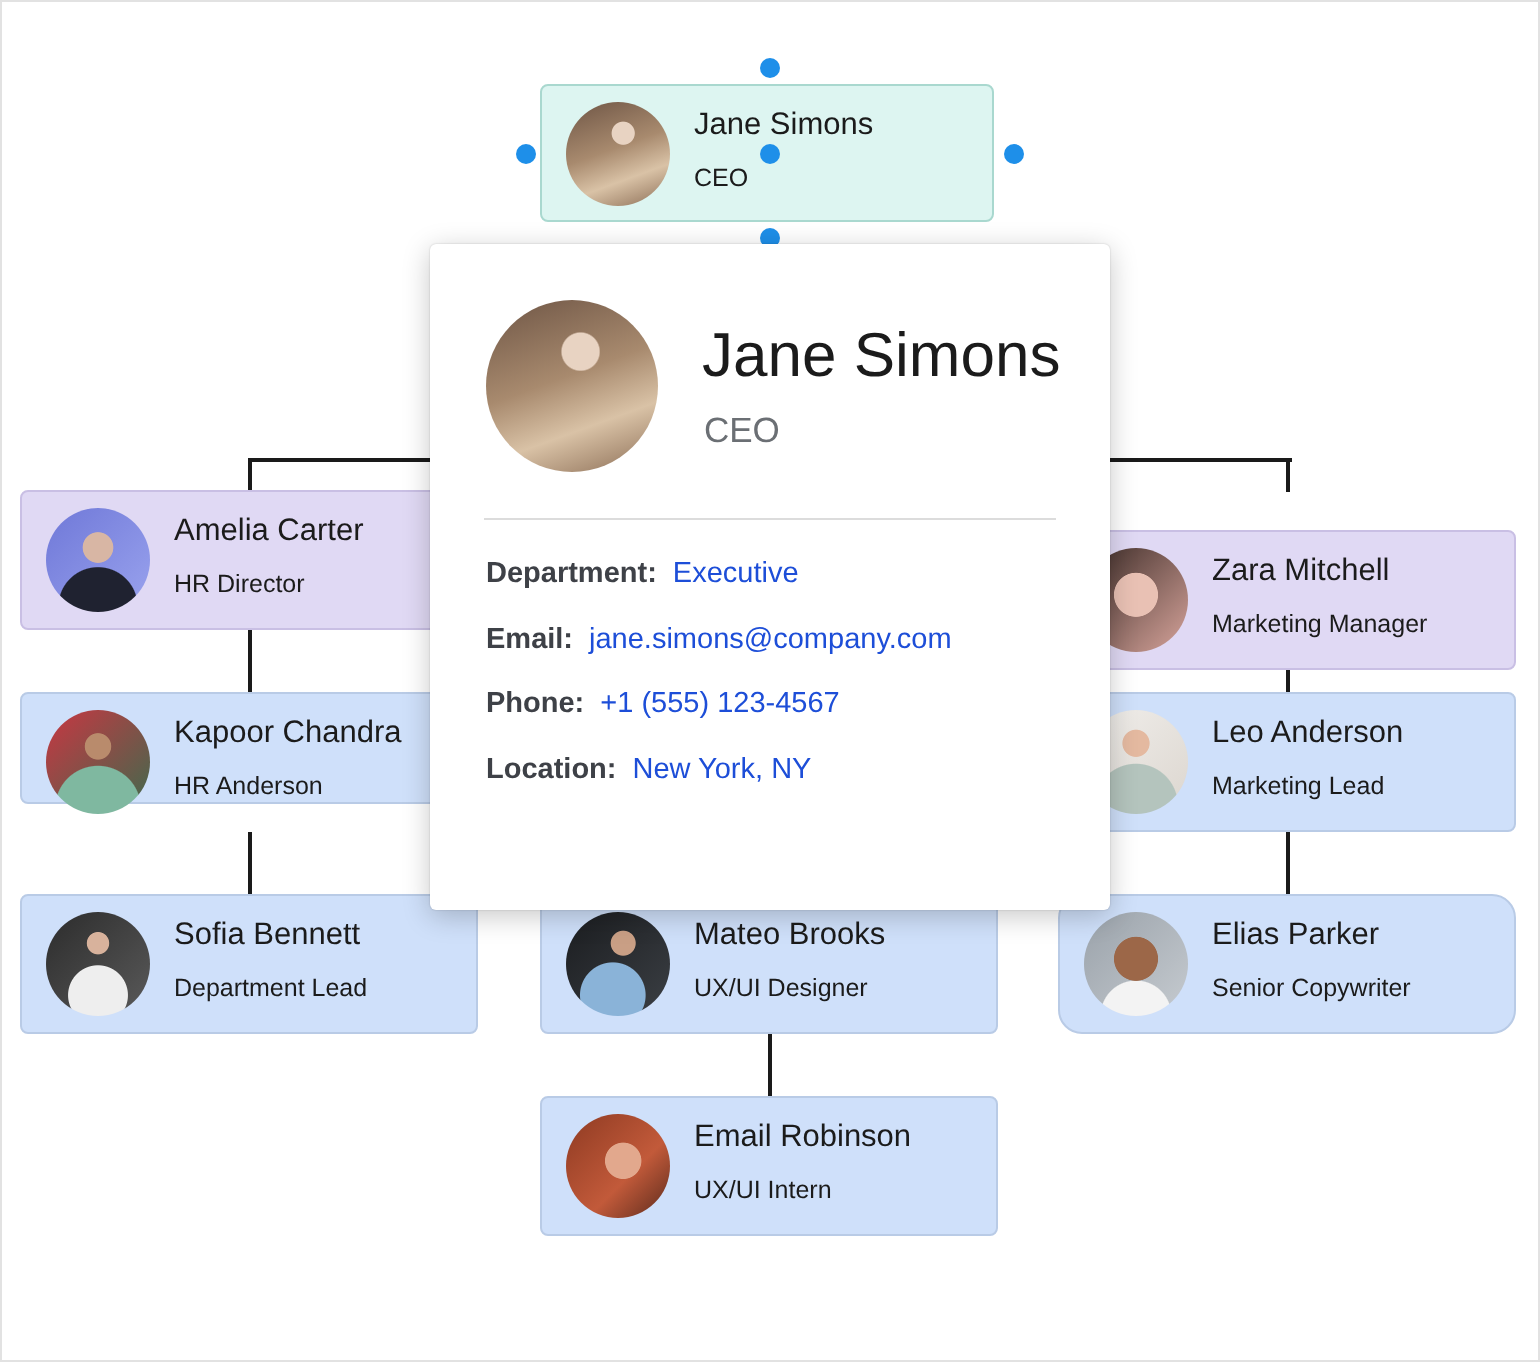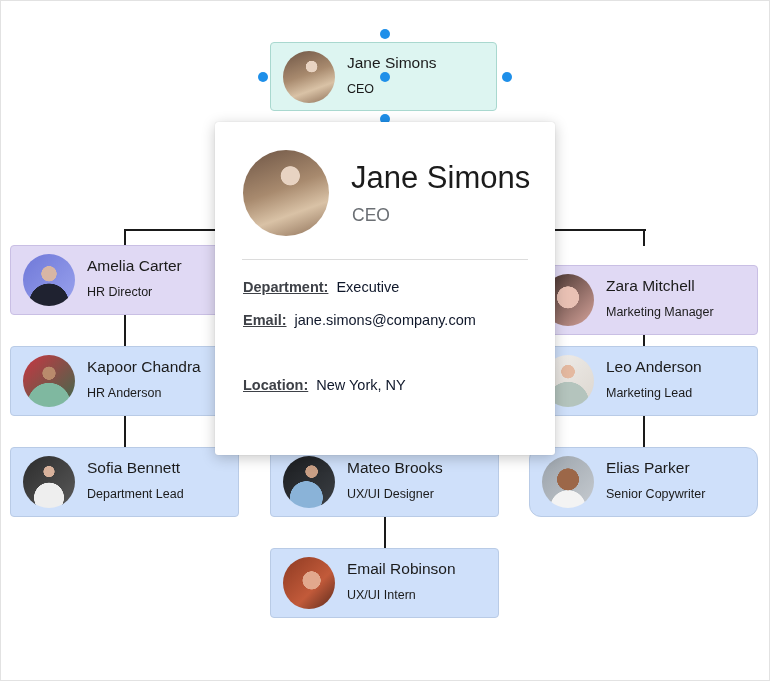--- a/index.html
+++ b/index.html
@@ -12,22 +12,22 @@
   .node .avatar { position:absolute; left:12px; top:8px; width:52px; height:52px; border-radius:50%; }
   .node .name { position:absolute; left:76px; top:11px; font-size:15.5px; color:#1b1b1b; white-space:nowrap; }
   .node .role { position:absolute; left:76px; top:39px; font-size:12.5px; color:#1b1b1b; white-space:nowrap; }
   .handle { position:absolute; width:10px; height:10px; border-radius:50%; background:#1e8fe9; }
   .popup { position:absolute; left:215px; top:122px; width:340px; height:333px; background:#fff; border-radius:3px; box-shadow:0 3px 14px rgba(0,0,0,0.22), 0 0 1px rgba(0,0,0,0.2); }
   .popup .big-avatar { position:absolute; left:28px; top:28px; width:86px; height:86px; border-radius:50%; }
   .popup .pname { position:absolute; left:136px; top:38px; font-size:31px; color:#1b1b1b; white-space:nowrap; }
   .popup .prole { position:absolute; left:137px; top:83px; font-size:17.5px; color:#6b6f74; }
   .popup .sep { position:absolute; left:27px; right:27px; top:137px; height:1px; background:#dcdcdc; }
   .popup .row { position:absolute; left:28px; font-size:14.5px; white-space:nowrap; }
-  .popup .row .k { font-weight:bold; color:#3e4147; margin-right:8px;text-decoration:underline; }
-  .popup .row .v { color:#0f172a; }
+  .popup .row .k { font-weight:bold; color:#3e4147; margin-right:8px; }
+  .popup .row .v { color:#1d4ed8; }
   .av-jane { background:radial-gradient(circle at 55% 30%, #e8d3c2 0 12%, transparent 13%), linear-gradient(160deg,#6e5545 0%,#a88a6e 45%,#d9c2a6 70%,#8b6d55 100%); }
   .av-amelia { background:radial-gradient(circle at 50% 38%, #d8b6a4 0 18%, transparent 19%), radial-gradient(circle at 50% 95%, #1f2230 0 35%, transparent 36%), linear-gradient(135deg,#6f78d8,#9aa3ee); }
   .av-zara { background:radial-gradient(circle at 50% 45%, #e9c1b4 0 28%, transparent 29%), linear-gradient(135deg,#3a2a26,#d7a49b); }
   .av-kapoor { background:radial-gradient(circle at 50% 35%, #b98b6c 0 15%, transparent 16%), radial-gradient(circle at 50% 95%, #7fb8a0 0 38%, transparent 39%), linear-gradient(135deg,#c93642,#3d6b4d); }
   .av-leo { background:radial-gradient(circle at 50% 32%, #e4b9a0 0 15%, transparent 16%), radial-gradient(circle at 50% 92%, #b4c4bd 0 38%, transparent 39%), linear-gradient(135deg,#f1efec,#dcd6cf); }
   .av-sofia { background:radial-gradient(circle at 50% 30%, #d8b29c 0 12%, transparent 13%), radial-gradient(circle at 50% 80%, #eeeeee 0 30%, transparent 31%), linear-gradient(135deg,#2c2c2c,#5a5a5a); }
   .av-mateo { background:radial-gradient(circle at 55% 30%, #c99f85 0 13%, transparent 14%), radial-gradient(circle at 45% 80%, #8ab3d8 0 32%, transparent 33%), linear-gradient(135deg,#1b1d20,#3b3f44); }
   .av-elias { background:radial-gradient(circle at 50% 45%, #9c6748 0 28%, transparent 29%), radial-gradient(circle at 50% 100%, #f3f3f3 0 30%, transparent 31%), linear-gradient(135deg,#9aa2aa,#c6cbd0); }
   .av-lena { background:radial-gradient(circle at 55% 45%, #e2a88d 0 22%, transparent 23%), linear-gradient(135deg,#8e3a22,#c25a3a 60%,#5a2a1c); }
 </style>
@@ -60,21 +60,21 @@
   <div class="avatar av-amelia"></div>
   <div class="name">Amelia Carter</div>
   <div class="role">HR Director</div>
 </div>
 <div class="node purple" style="left:529px; top:245px; width:229px; height:70px;margin-top:20px;">
   <div class="avatar av-zara"></div>
   <div class="name">Zara Mitchell</div>
   <div class="role">Marketing Manager</div>
 </div>
 
-<div class="node" style="left:10px; top:346px; width:229px; height:70px;">
+<div class="node" style="left:10px; top:346px; width:229px; height:56px;">
   <div class="avatar av-kapoor"></div>
   <div class="name">Kapoor Chandra</div>
   <div class="role">HR Anderson</div>
 </div>
 <div class="node" style="left:529px; top:346px; width:229px; height:70px;">
   <div class="avatar av-leo"></div>
   <div class="name">Leo Anderson</div>
   <div class="role">Marketing Lead</div>
 </div>
 
@@ -104,16 +104,19 @@
   <div class="big-avatar av-jane"></div>
   <div class="pname">Jane Simons</div>
   <div class="prole">CEO</div>
   <div class="sep"></div>
   <div class="row" style="top:157px;">
     <span class="k">Department:</span><span class="v">Executive</span>
   </div>
   <div class="row" style="top:190px;">
     <span class="k">Email:</span><span class="v">jane.simons@company.com</span>
   </div>
+  <div class="row" style="top:222px;">
+    <span class="k">Phone:</span><span class="v">+1 (555) 123-4567</span>
+  </div>
   <div class="row" style="top:255px;">
     <span class="k">Location:</span><span class="v">New York, NY</span>
   </div>
 </div>
 
 </body></html>

